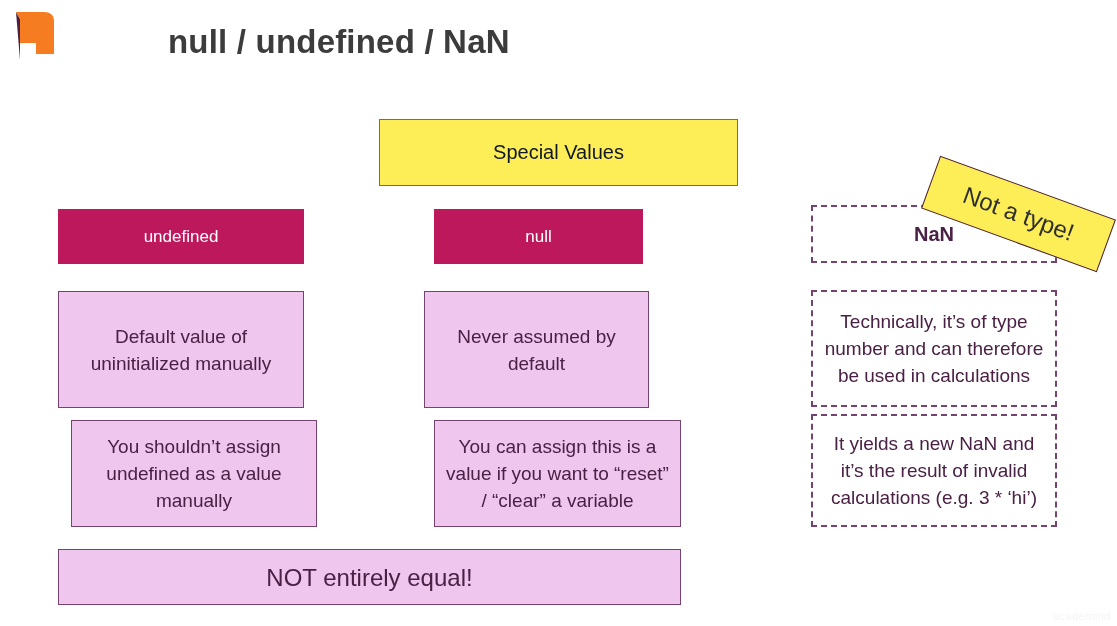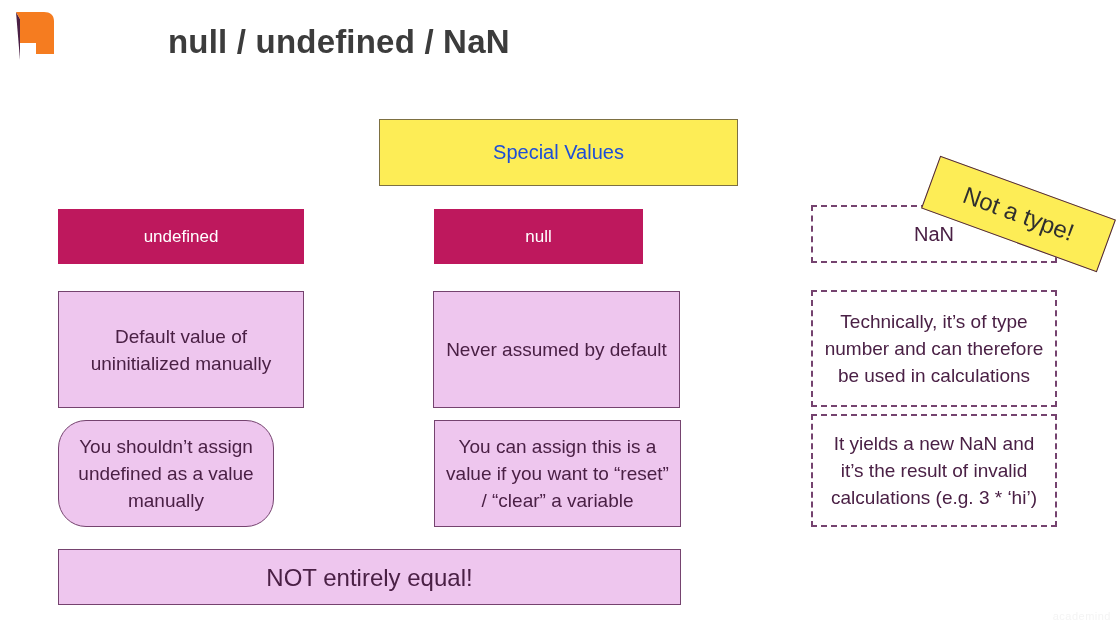--- a/index.html
+++ b/index.html
@@ -66,21 +66,21 @@
     position: absolute;
     box-sizing: border-box;
     display: flex;
     align-items: center;
     justify-content: center;
     text-align: center;
   }
   .box-special {
     background: #fded56;
     border: 1px solid #7d7042;
-    color: #1d4ed8;
+    color: #0f172a;
     font-size: 20px;
   }
   .box-head {
     background: #be185d;
     color: #ffffff;
     font-size: 17px;
   }
   .box-body {
     background: #eec6ee;
     border: 1.5px solid #75436f;
@@ -141,29 +141,29 @@
 
   <div class="slide-title">null / undefined / NaN</div>
 </div>
 
 <div class="box box-special" style="left:379px; top:119px; width:359px; height:67px;">Special Values</div>
 
 <div class="box box-head" style="left:58px; top:209px; width:246px; height:55px;">undefined</div>
 
 <div class="box box-body" style="left:58px; top:291px; width:246px; height:117px;">Default value of uninitialized manually</div>
 
-<div class="box box-body" style="left:58px; top:420px; width:216px; height:107px;border-radius:28px;">You shouldn’t assign undefined as a value manually</div>
+<div class="box box-body" style="left:71px; top:420px; width:246px; height:107px;">You shouldn’t assign undefined as a value manually</div>
 
 <div class="box box-head" style="left:434px; top:209px; width:209px; height:55px;">null</div>
 
-<div class="box box-body" style="left:433px; top:291px; width:247px; height:117px;">Never assumed by default</div>
+<div class="box box-body" style="left:424px; top:291px; width:225px; height:117px;">Never assumed by default</div>
 
 <div class="box box-body" style="left:434px; top:420px; width:247px; height:107px;">You can assign this is a value if you want to “reset” / “clear” a variable</div>
 
-<div class="box box-dashed head-nan" style="left:811px; top:205px; width:246px; height:58px;">NaN</div>
+<div class="box box-dashed head-nan" style="left:811px; top:205px; width:246px; height:58px;font-weight:bold;">NaN</div>
 
 <div class="box box-dashed" style="left:811px; top:290px; width:246px; height:117px;">Technically, it’s of type number and can therefore be used in calculations</div>
 
 <div class="box box-dashed" style="left:811px; top:414px; width:246px; height:113px;">It yields a new NaN and it’s the result of invalid calculations (e.g. 3 * ‘hi’)</div>
 
 <div class="box box-body" style="left:58px; top:549px; width:623px; height:56px; font-size:24px;">NOT entirely equal!</div>
 
 <div class="sticker">Not a type!</div>
 
 <div class="watermark">academind</div>

